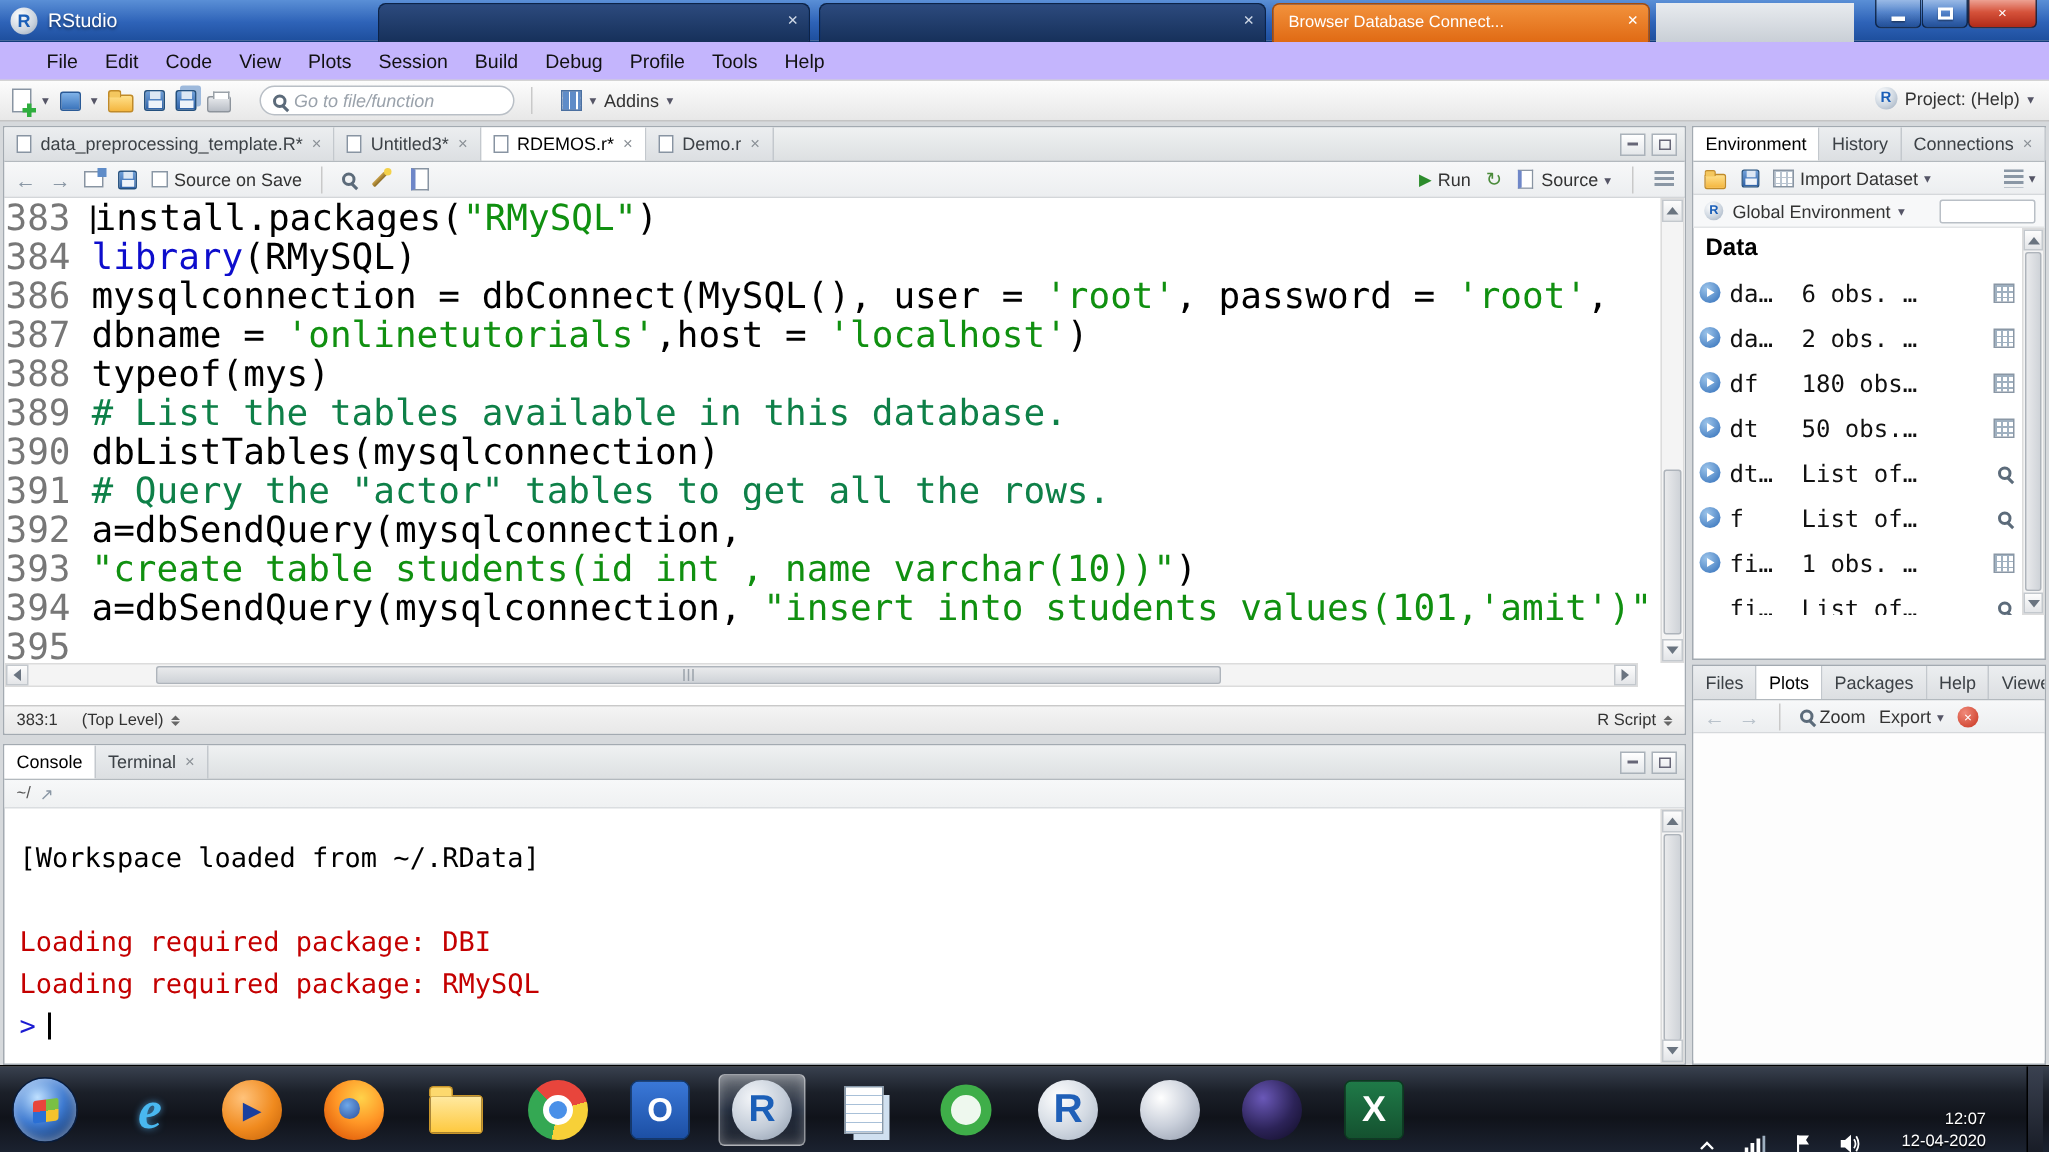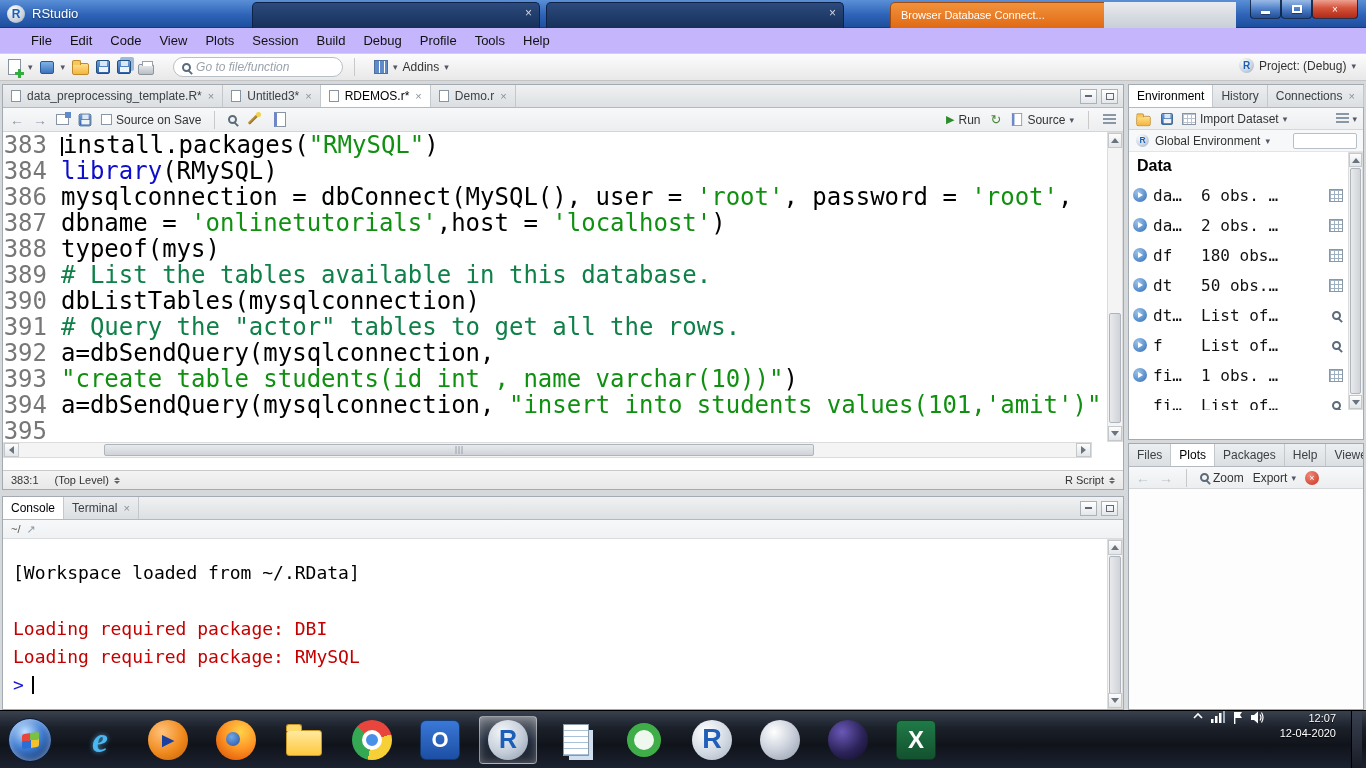--- a/index.html
+++ b/index.html
@@ -6,21 +6,21 @@
 html,body{width:1366px;height:768px}
 body{font-family:"Liberation Sans",sans-serif;background:#d6d9dc;overflow:hidden;position:relative;font-size:12px;color:#222}
 
 
 #titlebar{position:absolute;left:0;top:0;width:1366px;height:28px;background:linear-gradient(#5a8fd6,#2e63b8 55%,#1e4f9e);border-bottom:1px solid #123c7a}
 .app-ic{position:absolute;left:7px;top:5px;width:18px;height:18px;border-radius:50%;background:radial-gradient(circle at 35% 30%,#fdfdfd,#c9d2dd 60%,#93a1b4);color:#1b5fb8;font-weight:bold;font-size:12px;text-align:center;line-height:18px}
 #win-title{position:absolute;left:32px;top:6px;color:#fff;font-size:13px;text-shadow:0 1px 2px rgba(0,0,0,.5)}
 .bgtab{position:absolute;top:2px;height:26px;background:linear-gradient(#2c4a7d,#16305a);border:1px solid #0d2347;border-bottom:none;border-radius:5px 5px 0 0}
 .bgtab1{left:252px;width:288px}
 .bgtab2{left:546px;width:298px}
-.bgtab3{left:890px;width:252px;background:linear-gradient(#f2923c,#e06a14);border-color:#a34b0c}
+.bgtab3{left:848px;width:252px;background:linear-gradient(#f2923c,#e06a14);border-color:#a34b0c}
 .bgstrip{position:absolute;left:1104px;top:2px;width:132px;height:26px;background:linear-gradient(#e8ebef,#c9cfd6)}
 .bgtab .tab-x{position:absolute;right:7px;top:5px;color:#cfd8e6;font-size:12px}
 .bgtab3 .tab-x{color:#fff}
 .bgtab-label{position:absolute;left:10px;top:6px;color:#fff;font-size:11px;white-space:nowrap;overflow:hidden;max-width:215px}
 #win-controls{position:absolute;right:8px;top:0;display:flex}
 .wbtn{width:31px;height:19px;background:linear-gradient(rgba(255,255,255,.38),rgba(255,255,255,.1) 45%,rgba(0,0,0,.15));border:1px solid rgba(9,30,62,.85);border-top:none;border-radius:0 0 4px 4px;display:flex;align-items:center;justify-content:center;color:#fff;font-size:10px}
 .wbtn.close{width:46px;background:linear-gradient(#eda192,#d5523a 45%,#b02a18)}
 .glyph-min{width:9px;height:3px;background:#fff;margin-top:7px;box-shadow:0 1px 1px rgba(0,0,0,.4)}
 .glyph-max{width:10px;height:8px;border:2px solid #fff;box-shadow:0 1px 1px rgba(0,0,0,.4)}
 
@@ -190,21 +190,21 @@
 .ti-rstudio{border-radius:50%;background:radial-gradient(circle at 35% 30%,#f4f6f9,#c3ccd8 55%,#8b98aa)}
 .ti-rstudio .tig{color:#1b5fb8;font-size:25px}
 .ti-documents{width:26px;height:32px;background:#fff;border:1px solid #8899aa;box-shadow:5px 5px 0 -1px #d0e0f0;background-image:repeating-linear-gradient(transparent 0 5px,#a8c0d8 5px 6px)}
 .ti-green-app{width:34px;height:34px;border-radius:50%;border:7px solid #3fae49;background:#eef8ee}
 .ti-r-console{border-radius:50%;background:radial-gradient(circle at 35% 30%,#fff,#d2d9e2 55%,#a6b2c2)}
 .ti-r-console .tig{color:#2060b8;font-size:27px}
 .ti-sphere-app{border-radius:50%;background:radial-gradient(circle at 35% 30%,#fff,#c9cfda 50%,#8e97a8)}
 .ti-eclipse{border-radius:50%;background:radial-gradient(circle at 35% 30%,#6a58b8,#2c2358 55%,#0e0b22)}
 .ti-excel{background:linear-gradient(#1f7a48,#14512f);border-radius:5px;border:1px solid #0c3a20}
 .ti-excel .tig{color:#fff;font-size:24px}
-#tray{margin-left:auto;display:flex;align-items:flex-start;gap:7px;padding-right:4px}
+#tray{margin-left:auto;display:flex;align-items:flex-end;gap:19px;padding-right:4px}
 .tray-ic{display:flex;align-items:center;justify-content:center}
 #clock{text-align:right;font-size:11px;line-height:15px;color:#fff;text-shadow:0 1px 1px #000;margin:0 8px;white-space:nowrap}
 #show-desktop{width:11px;height:58px;background:linear-gradient(#3a4150,#181c26);border-left:1px solid #000}
 </style>
 </head>
 <body>
 
 <div id="titlebar">
   <div class="bgtab bgtab1">
     <span class="tab-x">×</span>
@@ -263,21 +263,21 @@
   </div>
   <span class="vsep"></span>
   <div id="addins-btn">
     <span class="ic ic-grid9"></span>
     <span class="dd">▾</span>
     <span class="tb-label">Addins</span>
     <span class="dd">▾</span>
   </div>
   <div id="project-btn">
     <span class="ic ic-rball">R</span>
-    <span>Project: (Debug)</span>
+    <span>Project: (Help)</span>
     <span class="dd">▾</span>
   </div>
 </div>
 
 <div id="src-pane" class="pane">
   <div class="tabstrip">
     <div id="src-tabs" style="display:flex">
         <div class="doc-tab">
           <span class="file-ic"></span>
           <span class="doc-lbl">data_preprocessing_template.R*</span>

